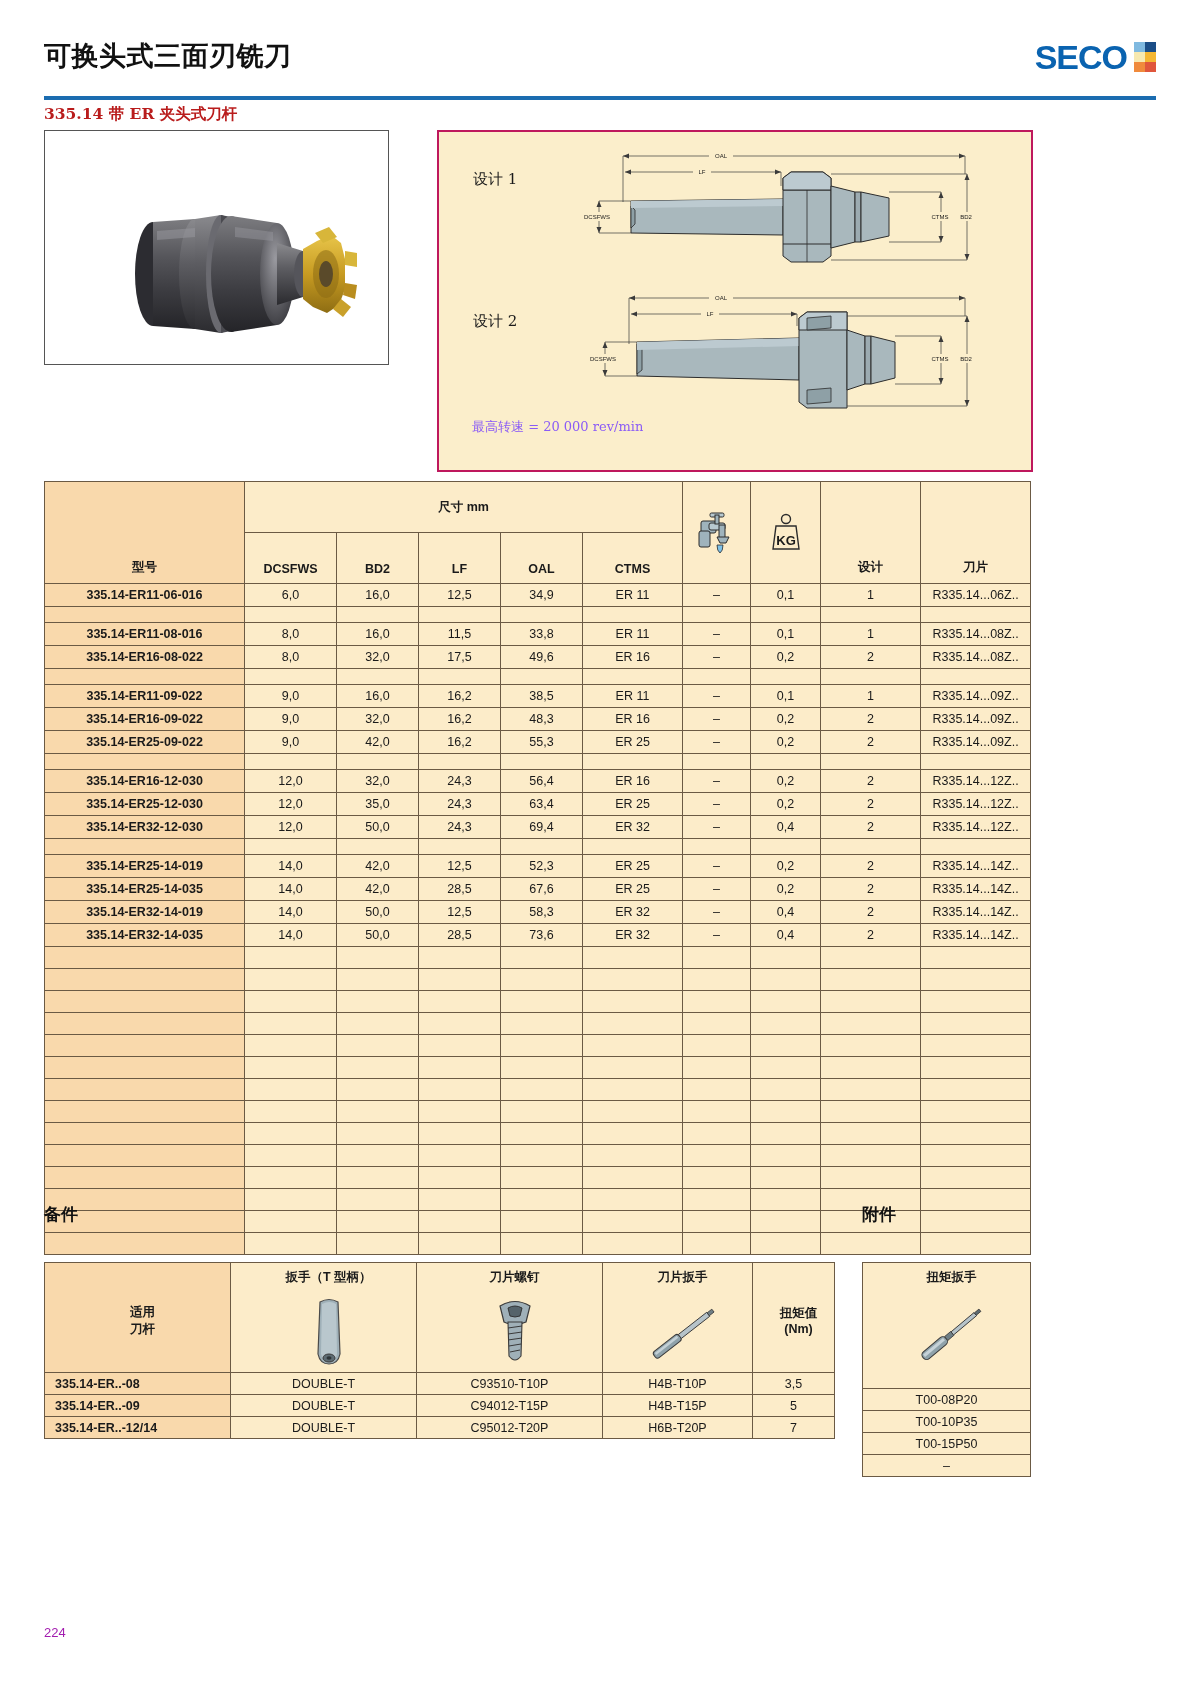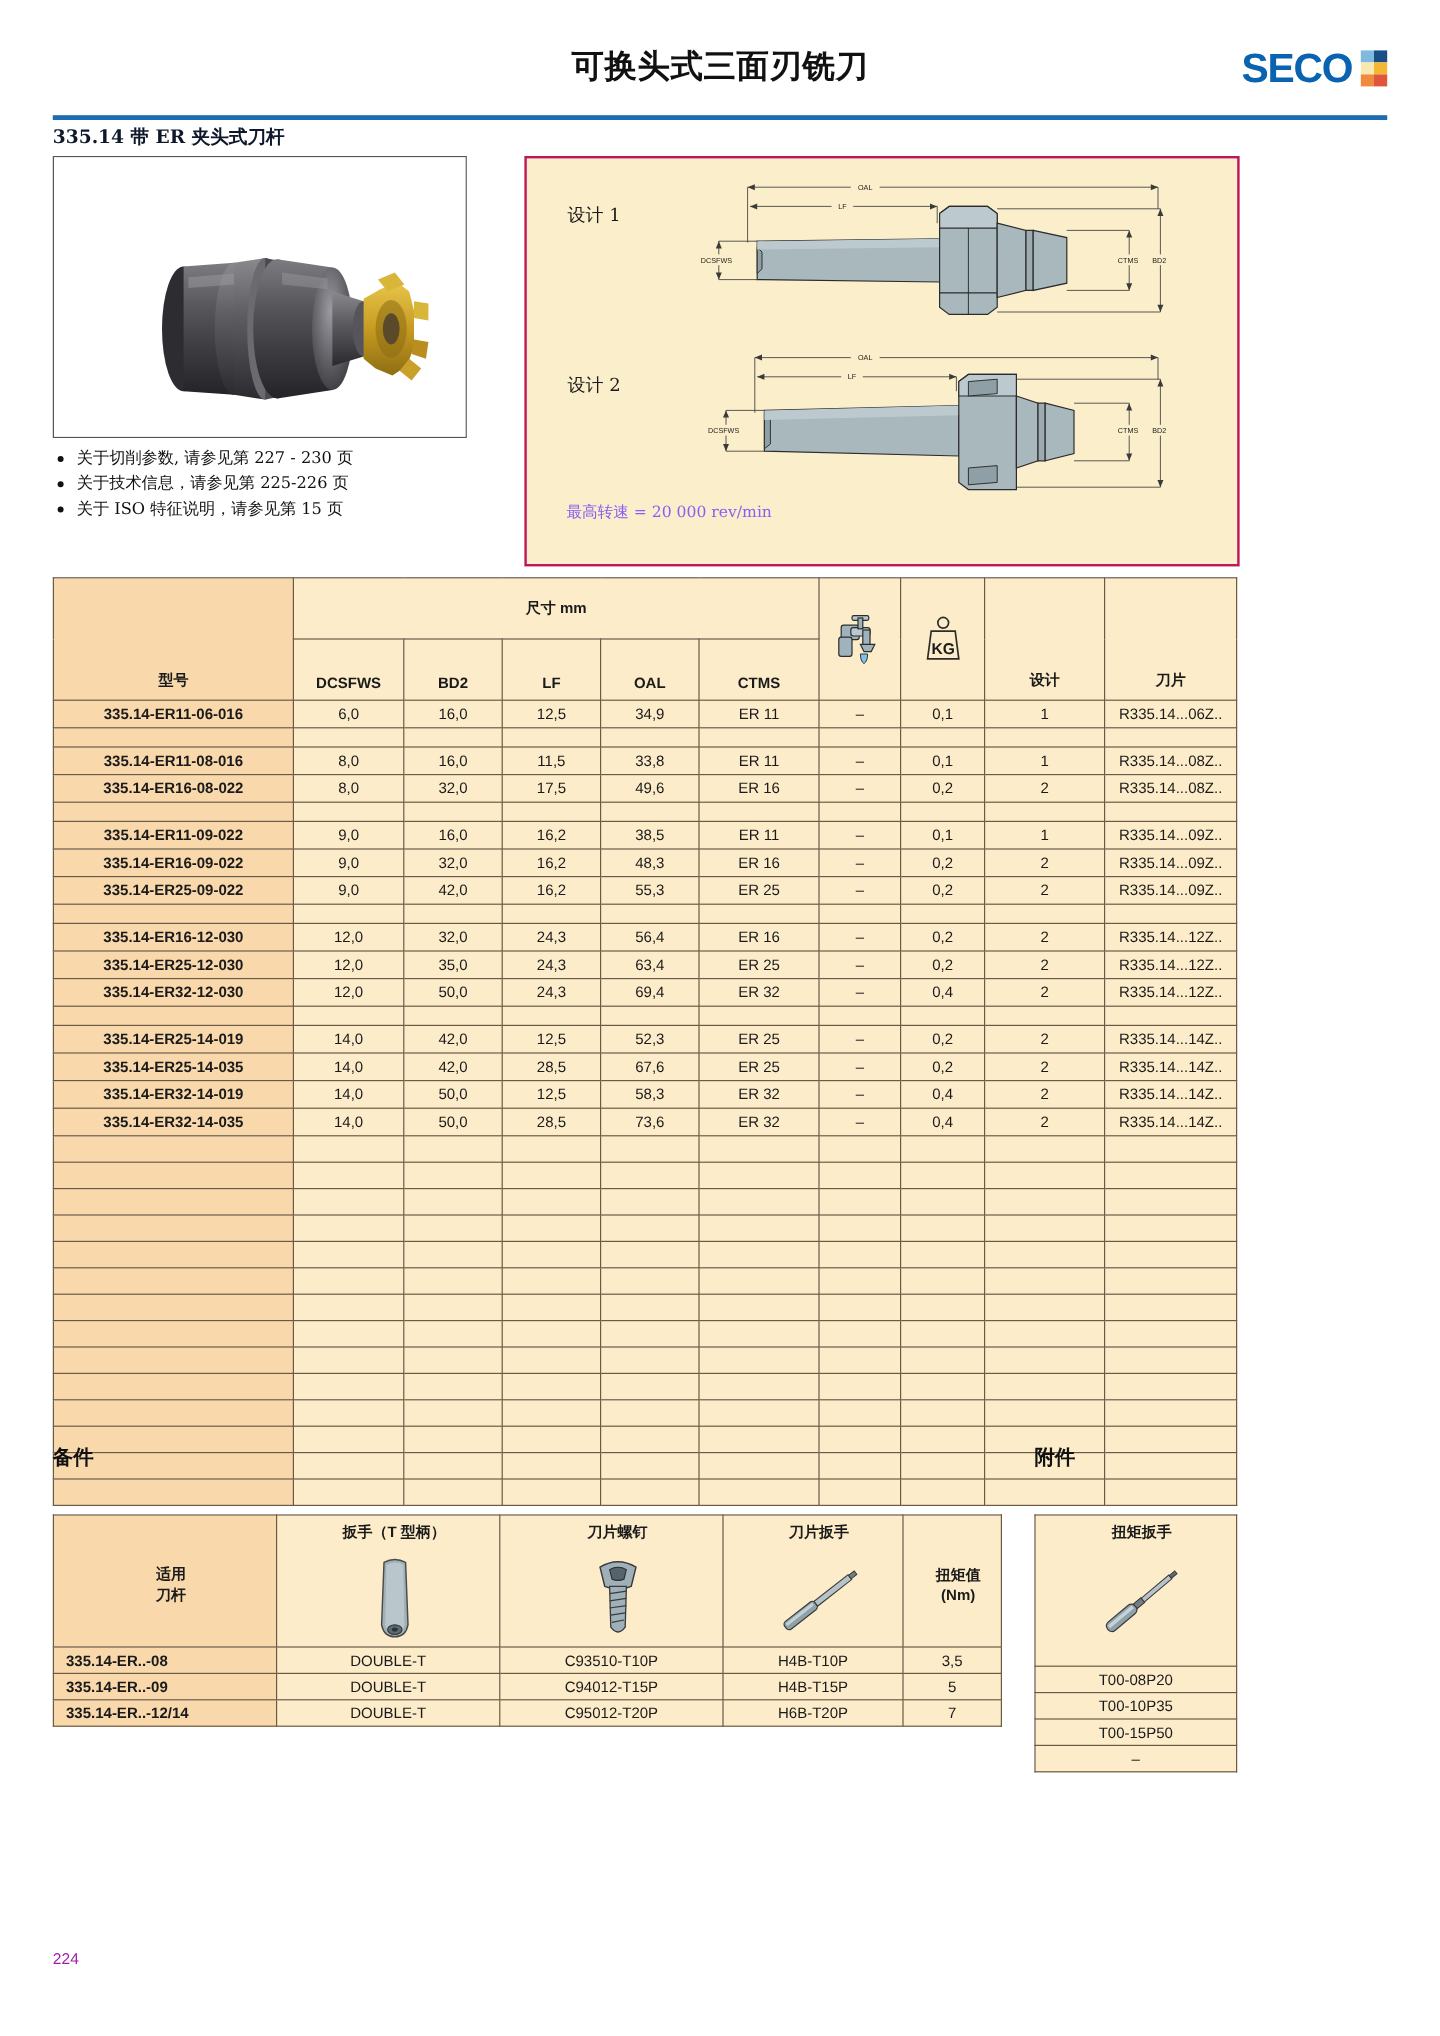--- a/index.html
+++ b/index.html
@@ -7,42 +7,42 @@
     width:1200px;height:1697px;
     background:#ffffff;
     font-family:"Liberation Sans","DejaVu Sans",sans-serif;
     color:#1a1a1a;
     position:relative;
     overflow:hidden;
   }
   .page{position:relative;width:1200px;height:1697px;}
 
   
-  .header{position:absolute;left:44px;top:36px;width:1112px;height:58px;text-align:center;}
+  .header{position:absolute;left:44px;top:36px;width:1112px;height:58px;}
   .page-title{
     font-size:27px;font-weight:bold;letter-spacing:.5px;
     font-family:"DejaVu Serif","Liberation Serif",serif;
     color:#111;line-height:40px;
   }
   .seco-logo{position:absolute;right:0;top:4px;display:flex;align-items:flex-start;}
   .seco-word{
     font-size:34px;font-weight:bold;color:#0a63b0;letter-spacing:-1px;
     font-family:"Liberation Sans",sans-serif;line-height:34px;
     font-style:normal;
   }
   .seco-mark{
     display:grid;grid-template-columns:11px 11px;grid-template-rows:10px 10px 10px;
     margin-left:7px;margin-top:2px;
   }
   .seco-mark i{display:block;}
   .header-rule{position:absolute;left:44px;top:96px;width:1112px;height:4px;background:#1b6cb0;}
 
   .sub-title{
     position:absolute;left:44px;top:104px;
-    font-size:15.5px;font-weight:bold;color:#0f172a;
+    font-size:15.5px;font-weight:bold;color:#b91c1c;
     font-family:"DejaVu Serif","Liberation Serif",serif;
   }
 
   
   .photo-box{
     position:absolute;left:44px;top:130px;width:343px;height:233px;
     border:1px solid #555;background:#fff;overflow:hidden;
   }
   .photo-inner{position:absolute;left:0;top:0;width:343px;height:233px;}
 
@@ -215,27 +215,20 @@
         <path d="M300 152 L312 154 L310 168 L298 164 Z" fill="#b98d1e"></path>
         <ellipse cx="281" cy="143" rx="13" ry="24" fill="#8c6c14" opacity="0.55"></ellipse>
         <ellipse cx="281" cy="143" rx="7" ry="13" fill="#5a4a2a"></ellipse>
       </g>
 
       <path d="M112 100 L150 97 L150 106 L112 109 Z" fill="#9a9aa0" opacity="0.5"></path>
       <path d="M190 96 L228 101 L228 110 L190 106 Z" fill="#9a9aa0" opacity="0.45"></path>
     </svg>
   </div>
 
-  <div class="bullets">
-    <ul>
-      <li>关于切削参数, 请参见第 227 - 230 页</li>
-      <li>关于技术信息，请参见第 225-226 页</li>
-      <li>关于 ISO 特征说明，请参见第 15 页</li>
-    </ul>
-  </div>
 
   <div class="diagram-box">
     <div class="diagram-label" style="left:34px;top:38px;">设计 1</div>
     <div class="diagram-label" style="left:34px;top:180px;">设计 2</div>
     <div class="speed-note">最高转速 = 20 000 rev/min</div>
 
     <svg style="position:absolute;left:120px;top:8px;" width="460" height="140" viewBox="0 0 460 140">
       <g stroke="#3a3a3a" stroke-width="0.7" fill="none" font-family="Liberation Sans" font-size="6">
 
         <line x1="64" y1="16" x2="406" y2="16"></line>

